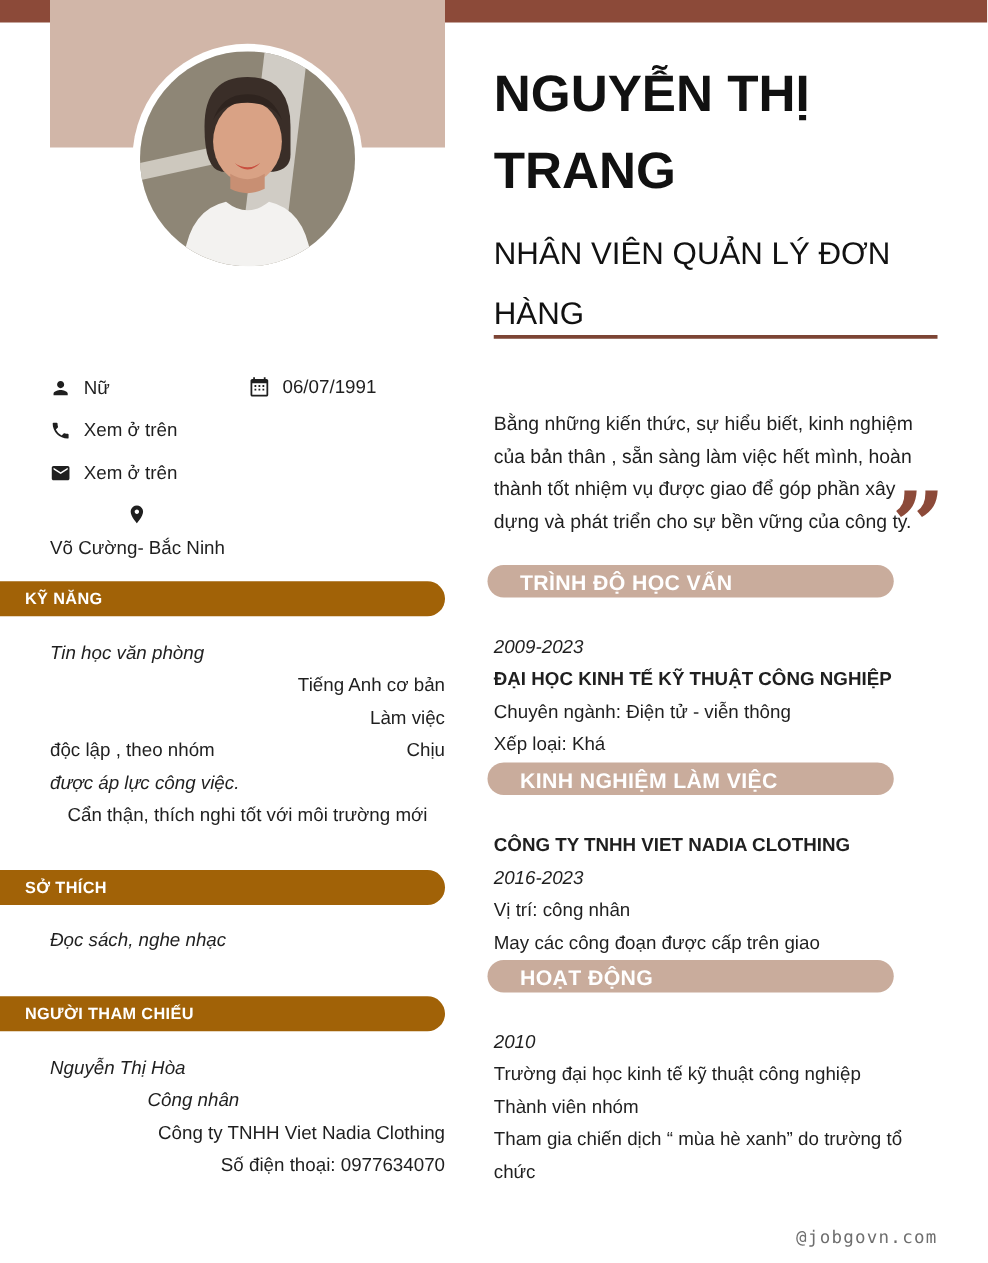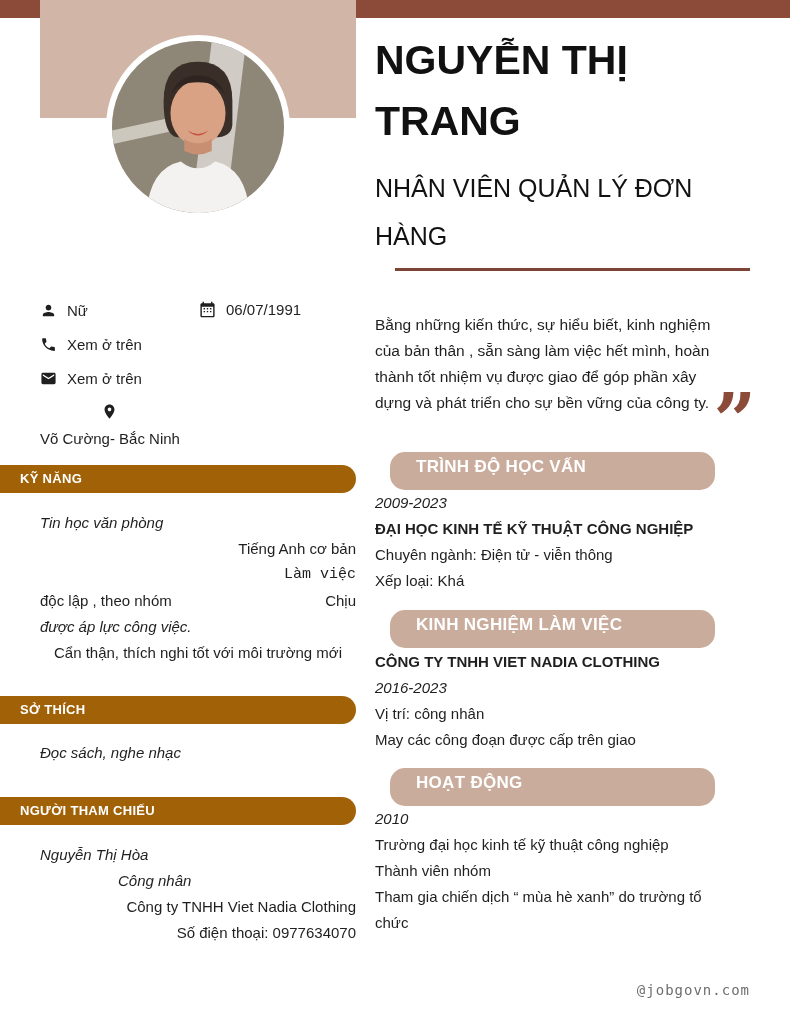--- a/index.html
+++ b/index.html
@@ -21,33 +21,33 @@
   .info-row { position: absolute; left: 40px; display: flex; align-items: center; gap: 10px; height: 18px; font-size: 15px; }
   .info-row .ic { width: 17px; height: 17px; flex: 0 0 auto; display: inline-flex; }
   .info-sub { display: flex; align-items: center; gap: 10px; position: absolute; left: 159px; top: 0; }
 
   .bar-left {
     position: absolute; left: 0; width: 356px; height: 28px; background: #a16207;
     border-radius: 0 14px 14px 0; color: #ffffff; font-weight: bold; font-size: 13px;
     line-height: 28px; padding-left: 20px; letter-spacing: 0.3px;
   }
   .bar-right {
-    position: absolute; left: 390px; width: 325px; height: 38px; background: #C9AC9C;
+    position: absolute; left: 390px; width: 325px; height: 26px; background: #C9AC9C;
     border-radius: 15px; color: #ffffff; font-weight: bold; font-size: 17px;
     line-height: 30px; padding-left: 26px; letter-spacing: 0.3px;
   }
   .ltext { position: absolute; left: 40px; width: 316px; font-size: 15px; line-height: 26px; }
   .t-left { text-align: left; font-style: italic; }
   .t-right { text-align: right; }
   .t-center { text-align: center; }
   .t-just { display: flex; justify-content: space-between; gap: 12px; }
   .ind-78 { padding-left: 78px; }
 
   
-  .rcol { position: absolute; left: 375px; width: 356px; }
+  .rcol { position: absolute; left: 395px; width: 356px; margin-top: 15px; }
   .cv-name { top: 30px; font-size: 41px; line-height: 61px; font-weight: bold; color: #111111; }
   .cv-title { top: 164px; font-size: 25px; line-height: 48px; font-weight: normal; color: #111111; }
   .divider { position: absolute; left: 395px; top: 268px; width: 355px; height: 3px; background: #7C4434; }
   .summary { top: 312px; font-size: 15.5px; line-height: 26px; }
   .quote {
     position: absolute; left: 640px; top: 384px; width: 112px; text-align: right;
     font-family: "DejaVu Serif", serif; font-weight: bold; font-size: 74px; line-height: 74px;
     color: #8C4A39; letter-spacing: -4px;
   }
   .rtext { font-size: 15px; line-height: 26px; }
@@ -130,21 +130,21 @@
         </svg>
     </span>
     <span>Võ Cường- Bắc Ninh</span>
   </div>
 
   <div class="bar-left" style="top:465px;">
     <span>KỸ NĂNG</span>
   </div>
   <div class="ltext t-left" style="top:510px;">Tin học văn phòng</div>
   <div class="ltext t-right" style="top:536px;">Tiếng Anh cơ bản</div>
-  <div class="ltext t-right" style="top:562px;font-family:Liberation Mono, monospace;">Làm việc</div>
+  <div class="ltext t-right" style="top:562px;">Làm việc</div>
   <div class="ltext t-just" style="top:588px;">
     <span>độc lập , theo nhóm</span>
     <span>Chịu</span>
   </div>
   <div class="ltext t-left" style="top:614px;">được áp lực công việc.</div>
   <div class="ltext t-center" style="top:640px;">Cẩn thận, thích nghi tốt với môi trường mới</div>
 
   <div class="bar-left" style="top:696px;">
     <span>SỞ THÍCH</span>
   </div>

